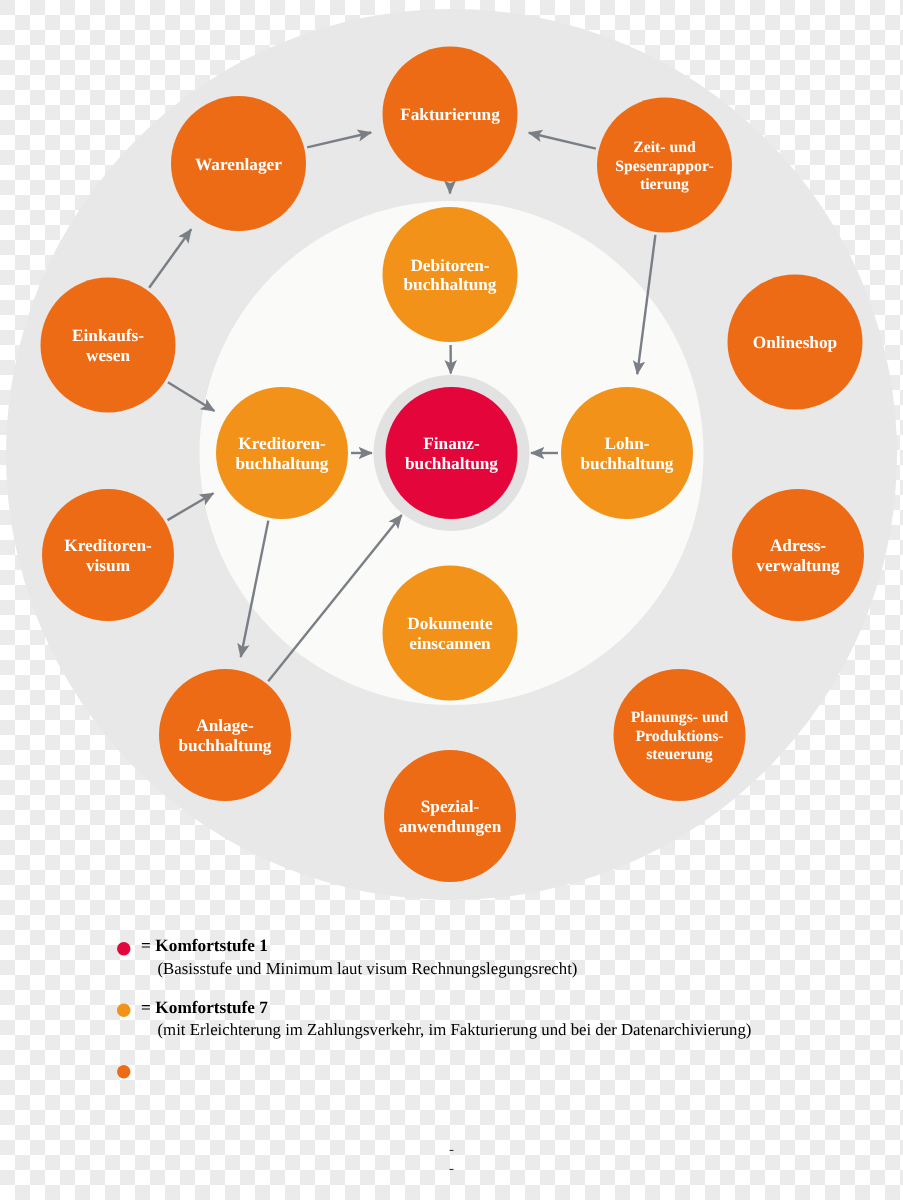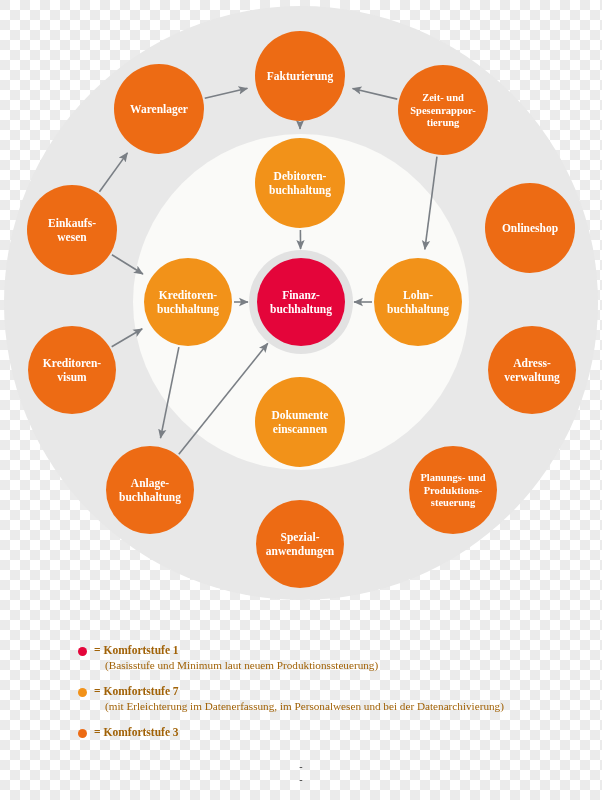--- a/index.html
+++ b/index.html
@@ -21,24 +21,24 @@
     font-family:"Liberation Serif", serif;
     fill:#ffffff;
     font-weight:700;
     text-anchor:middle;
     pointer-events:none;
   }
 
   
   #legend{
     position:absolute;
-    left:78px;top:643px;
+    left:78px;top:624px;
     width:500px;
     font-family:"Liberation Serif", serif;
-    color:#a16207;
+    color:#000000;
   }
   .legend-row{
     position:relative;
     margin-bottom:12px;
   }
   .legend-dot{
     position:absolute;
     left:0;top:4px;
     width:9px;height:9px;
     border-radius:50%;
@@ -169,36 +169,33 @@
   </svg>
 </div>
 
 <div id="legend">
 
   <div class="legend-row">
     <span class="legend-dot" style="background: rgb(228, 5, 58);"></span>
     <div class="legend-head">
       <span class="legend-eq">=</span><span>Komfortstufe 1</span>
     </div>
-    <div class="legend-desc">(Basisstufe und Minimum laut neuem Produktionssteuerung)</div>
+    <div class="legend-desc">(Basisstufe und Minimum laut visum Rechnungslegungsrecht)</div>
   </div>
 
   <div class="legend-row">
     <span class="legend-dot" style="background: rgb(242, 146, 25);"></span>
     <div class="legend-head">
       <span class="legend-eq">=</span><span>Komfortstufe 7</span>
     </div>
-    <div class="legend-desc">(mit Erleichterung im Datenerfassung, im Personalwesen und bei der Datenarchivierung)</div>
+    <div class="legend-desc">(mit Erleichterung im Zahlungsverkehr, im Fakturierung und bei der Datenarchivierung)</div>
   </div>
 
   <div class="legend-row">
     <span class="legend-dot" style="background: rgb(237, 107, 20);"></span>
-    <div class="legend-head">
-      <span class="legend-eq">=</span><span>Komfortstufe 3</span>
-    </div>
   </div>
 
 </div>
 
 <div id="bottom-marks">
   <div>-</div>
   <div>-</div>
 </div>
 
 </body></html>

